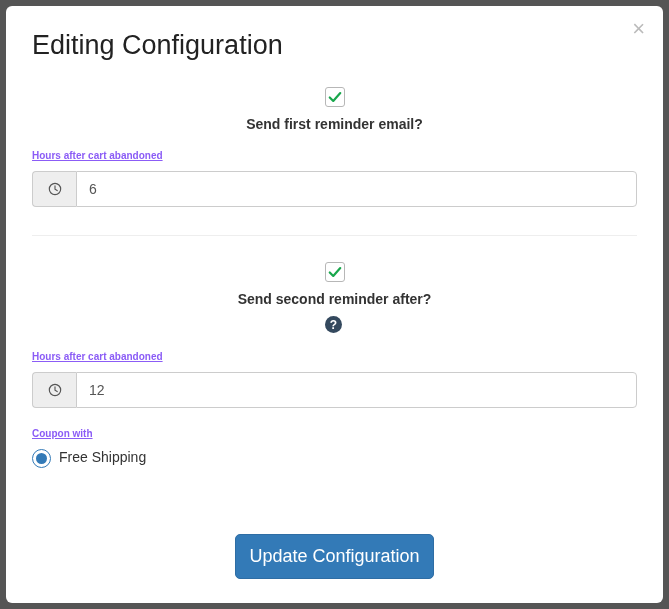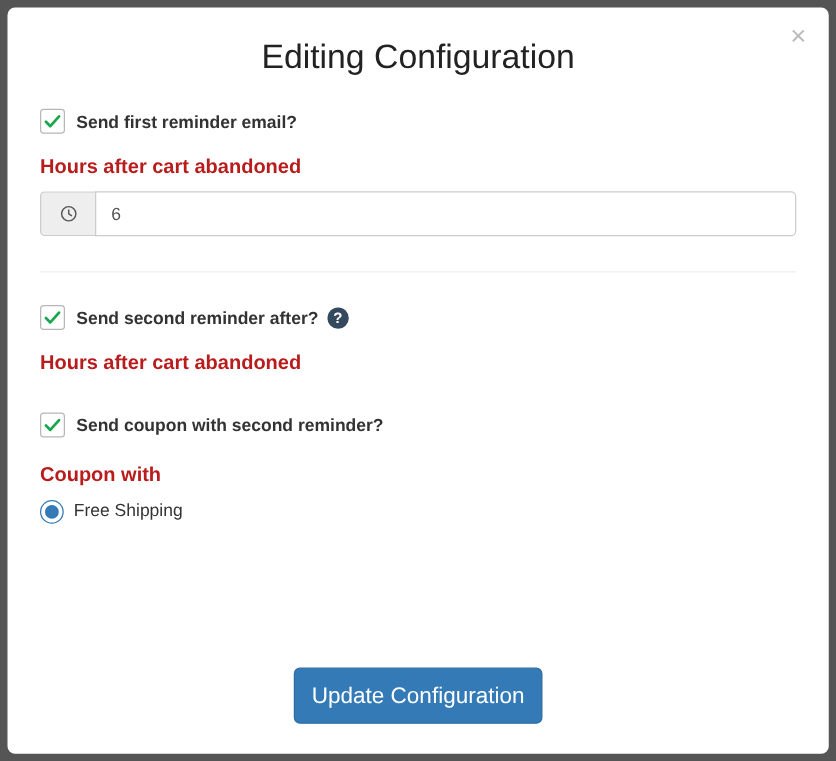--- a/index.html
+++ b/index.html
@@ -29,27 +29,27 @@
       line-height: 1;
       cursor: pointer;
       font-weight: 300;
     }
     .title {
       font-size: 27px;
       font-weight: 400;
       color: #222;
       margin-bottom: 26px;
       margin-top: 6px;
-      text-align: center;
     }
     .checkbox-row {
       display: flex;
       align-items: center;
       gap: 9px;
       margin-bottom: 18px;
+      flex-direction: column;
     }
     .checkbox {
       width: 20px;
       height: 20px;
       border: 1px solid #b7b7b7;
       border-radius: 3px;
       background: #fff;
       display: flex;
       align-items: center;
       justify-content: center;
@@ -70,24 +70,25 @@
       color: #fff;
       font-size: 12px;
       font-weight: 700;
       display: flex;
       align-items: center;
       justify-content: center;
       margin-left: -2px;
       cursor: pointer;
     }
     .field-label {
-      font-size: 16px;
+      font-size: 10px;
       font-weight: 700;
-      color: #b91c1c;
+      color: #8b5cf6;
       margin-bottom: 10px;
+      text-decoration: underline;
     }
     .input-group {
       display: flex;
       width: 100%;
     }
     .input-addon {
       background: #eee;
       border: 1px solid #ccc;
       border-right: none;
       border-radius: 4px 0 0 4px;
@@ -203,31 +204,32 @@
       <div class="checkbox">
         <svg viewBox="0 0 16 16">
             <path fill="none" stroke="#18a74c" stroke-width="2.5" stroke-linecap="round" stroke-linejoin="round" d="M2 8.5 L6 12.5 L14 3.5"></path>
           </svg>
       </div>
       <span class="checkbox-label">Send second reminder after?</span>
       <span class="help-icon">?</span>
     </div>
 
     <div class="field-label">Hours after cart abandoned</div>
+    <div class="input-group">
+      <div class="input-addon">
+        <svg viewBox="0 0 16 16">
+            <circle cx="8" cy="8" r="6.5" fill="none" stroke="#555" stroke-width="1.3"></circle>
+            <path d="M8 4.5 V8.2 L10.5 9.8" fill="none" stroke="#555" stroke-width="1.3" stroke-linecap="round"></path>
+          </svg>
+      </div>
+      <input class="text-input" type="text" value="12" style="">
+    </div>
 
     <div class="gap-20"></div>
 
-    <div class="checkbox-row" style="margin-bottom:22px;">
-      <div class="checkbox">
-        <svg viewBox="0 0 16 16">
-            <path fill="none" stroke="#18a74c" stroke-width="2.5" stroke-linecap="round" stroke-linejoin="round" d="M2 8.5 L6 12.5 L14 3.5"></path>
-          </svg>
-      </div>
-      <span class="checkbox-label">Send coupon with second reminder?</span>
-    </div>
 
     <div class="field-label">Coupon with</div>
     <div class="radio-row">
       <div class="radio-item">
         <div class="radio selected">
             <div class="radio-inner"></div>
           </div>
         <span class="radio-label">Free Shipping</span>
       </div>
     </div>

